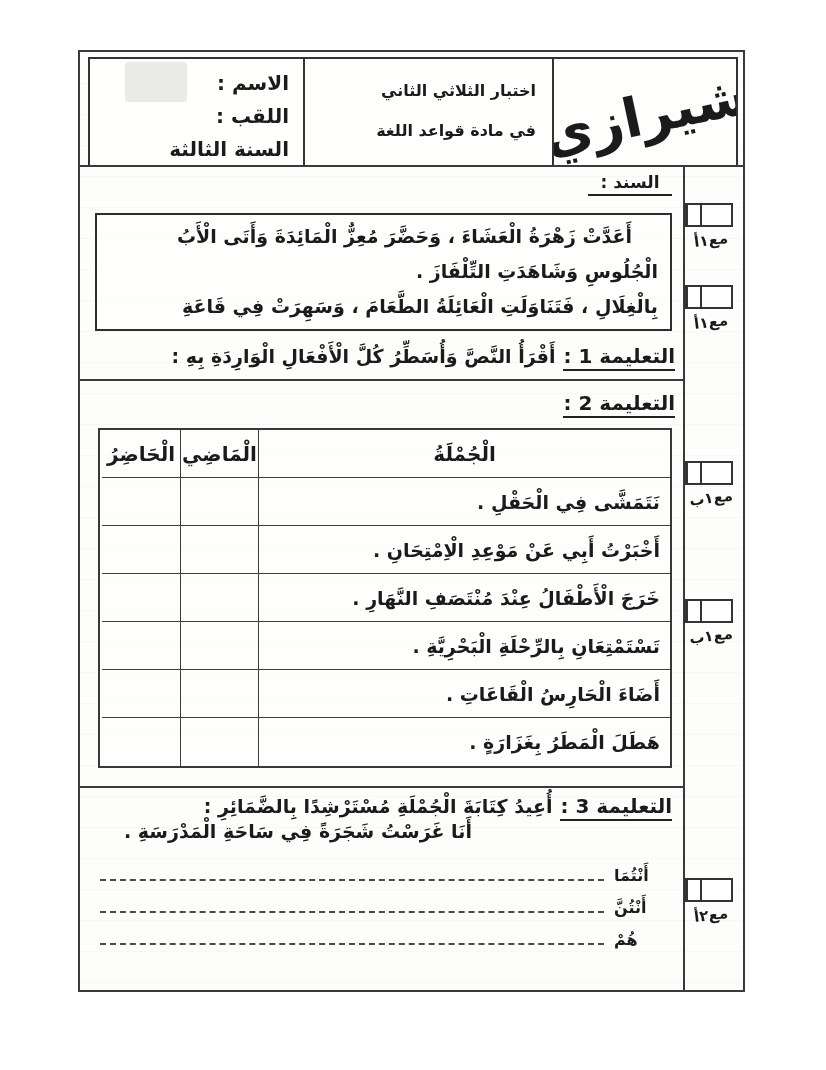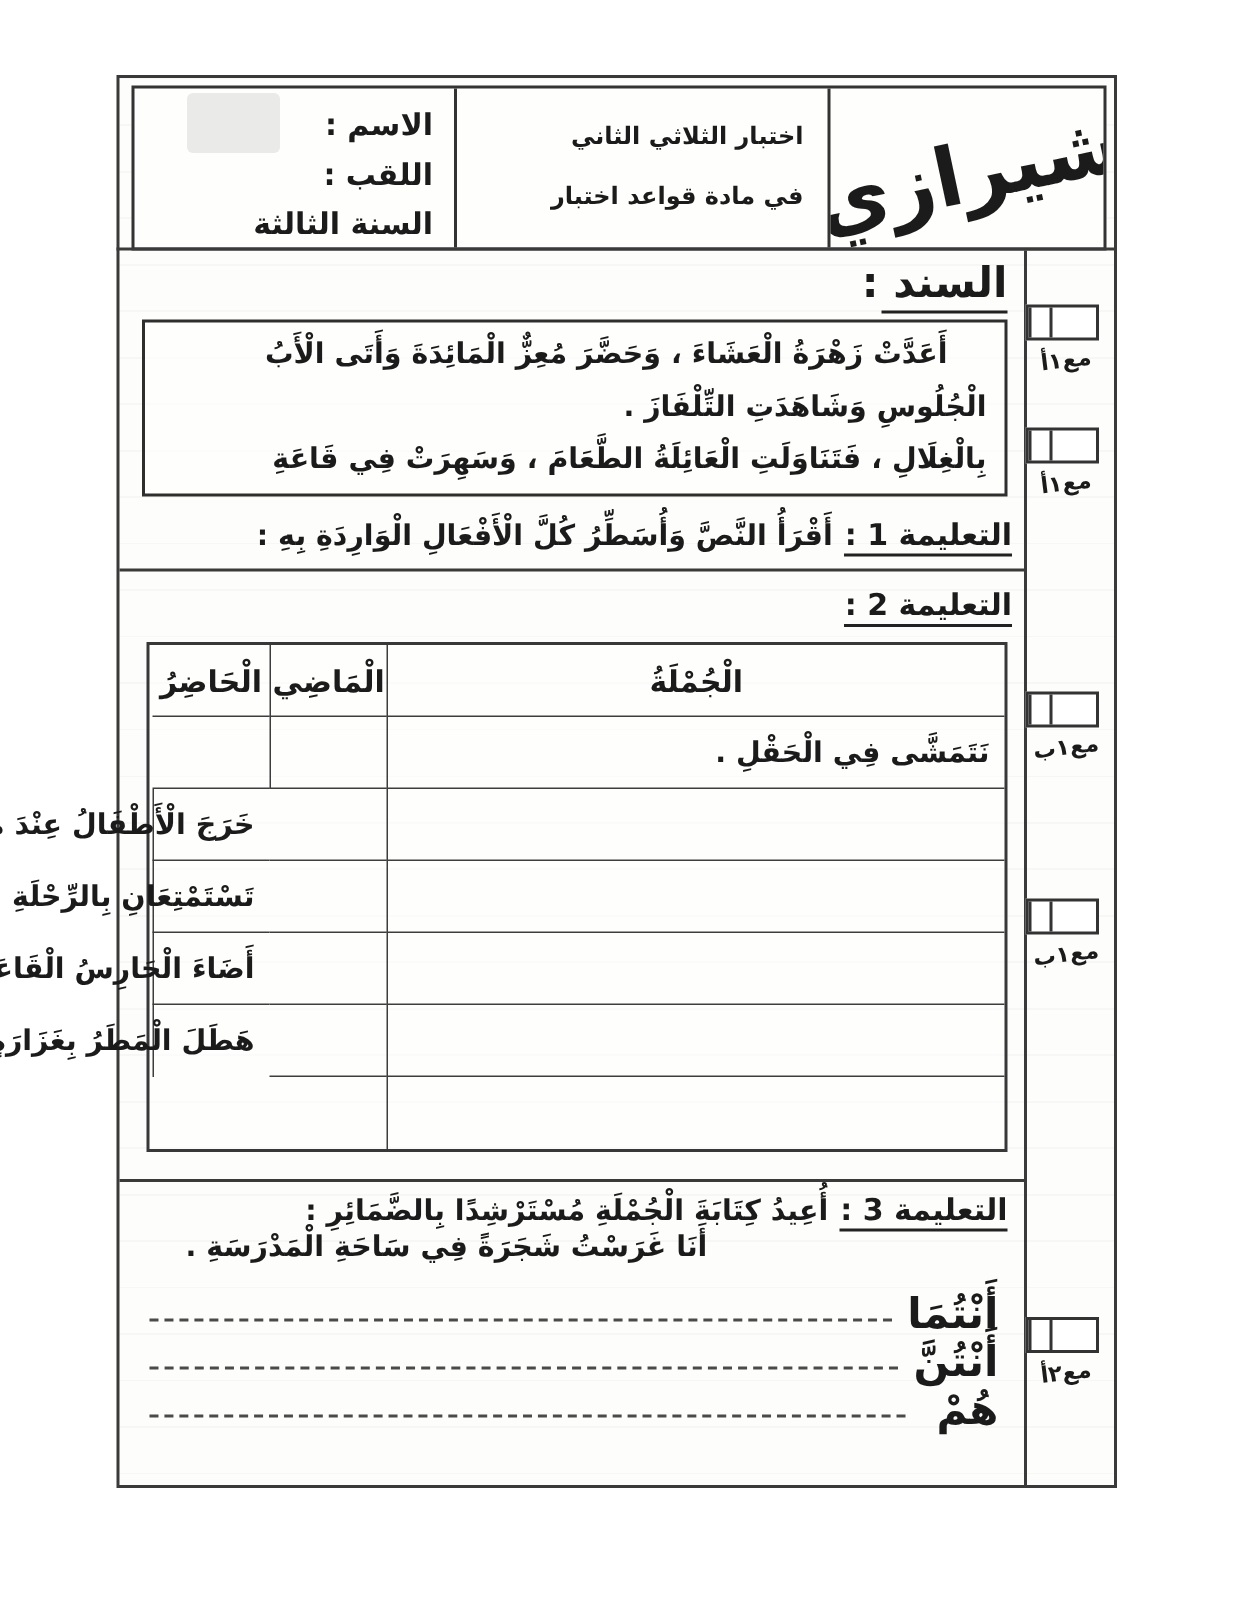--- a/index.html
+++ b/index.html
@@ -24,21 +24,21 @@
   .logo-text{font-size:54px;line-height:1;transform:rotate(-12deg) translateY(4px);letter-spacing:-2px;}
   .title-cell{width:249px;border-left:2px solid #333;padding:12px 16px 0 6px;box-sizing:border-box;}
   .title-line{font-size:16px;line-height:40px;white-space:nowrap;text-align:right;}
   .name-cell{flex:1;padding:8px 14px 4px 6px;box-sizing:border-box;}
   .name-line{font-size:20px;line-height:33px;text-align:right;white-space:nowrap;}
   .ghost{left:125px;top:62px;width:62px;height:40px;background:rgba(175,175,175,0.25);border-radius:4px;}
   
   .hline{border-top:2px solid #3a3a3a;height:0;}
   .vline{border-right:2px solid #3a3a3a;width:0;}
   
-  .sanad-title{left:588px;top:172px;width:84px;font-size:28px;text-align:center;border-bottom:2.5px solid #222;padding-bottom:2px;white-space:nowrap;}
+  .sanad-title{left:588px;top:172px;width:84px;font-size:17px;text-align:center;border-bottom:2.5px solid #222;padding-bottom:2px;white-space:nowrap;}
   .passage-box{
     left:95px;top:213px;width:577px;height:118px;border:2px solid #2e2e2e;
     box-sizing:border-box;padding:4px 12px 0 6px;background:rgba(255,255,255,0.6);
   }
   .passage-line{font-size:19px;line-height:35px;white-space:nowrap;text-align:right;}
   .indent{padding-right:26px;}
   
   .inst{display:flex;gap:8px;align-items:baseline;font-size:19px;white-space:nowrap;}
   .inst-label{font-size:20px;border-bottom:2.5px solid #222;padding-bottom:1px;}
   .inst1{left:95px;top:344px;width:580px;}
@@ -54,21 +54,21 @@
   }
   .cell{box-sizing:border-box;display:flex;align-items:center;border-bottom:1.8px solid #3d3d3d;}
   .c-sent{border-left:1.8px solid #3d3d3d;justify-content:flex-start;padding:0 10px 0 4px;font-size:19px;white-space:nowrap;}
   .c-past{border-left:1.8px solid #3d3d3d;justify-content:center;}
   .c-pres{justify-content:center;}
   .th{font-size:20px;justify-content:center;padding:0;}
   .row-last{border-bottom:none;}
   
   .example{left:124px;top:820px;width:560px;font-size:19px;white-space:nowrap;text-align:left;padding-right:2px;}
   .pron-row{display:flex;align-items:flex-end;gap:10px;left:100px;width:566px;height:30px;}
-  .pron{font-size:28px;line-height:24px;white-space:nowrap;min-width:52px;text-align:right;}
+  .pron{font-size:16px;line-height:24px;white-space:nowrap;min-width:52px;text-align:left;}
   .dash{flex:1;border-bottom:2.5px dashed #4a4a4a;margin-bottom:7px;}
   .pr1{top:858px;} .pr2{top:890px;} .pr3{top:922px;}
   
   .mdiv{left:683px;top:167px;height:823px;}
   .hdrline{left:78px;top:165px;width:667px;}
   .gstrip{
     width:49px;height:24px;border:2px solid #333;box-sizing:border-box;display:flex;background:#fff;
   }
   .gc{box-sizing:border-box;height:100%;}
   .gc1{width:14px;border-left:2px solid #333;}
@@ -86,21 +86,21 @@
 <div class="page">
 
   <div class="abs frame"></div>
 
   <div class="abs header-box">
     <div class="logo-cell">
       <div class="logo-text">شيرازي</div>
     </div>
     <div class="title-cell">
       <div class="title-line">اختبار الثلاثي الثاني</div>
-      <div class="title-line">في مادة قواعد اختبار</div>
+      <div class="title-line">في مادة قواعد اللغة</div>
     </div>
     <div class="name-cell">
       <div class="name-line">الاسم :</div>
       <div class="name-line">اللقب :</div>
       <div class="name-line">السنة الثالثة</div>
     </div>
   </div>
   <div class="abs ghost"></div>
 
   <div class="abs hline hdrline"></div>
@@ -125,20 +125,21 @@
 
   <div class="abs vtable">
     <div class="cell th c-sent" style="justify-content:center;">الْجُمْلَةُ</div>
     <div class="cell th c-past">الْمَاضِي</div>
     <div class="cell th c-pres">الْحَاضِرُ</div>
 
     <div class="cell c-sent">نَتَمَشَّى فِي الْحَقْلِ .</div>
     <div class="cell c-past"></div>
     <div class="cell c-pres"></div>
 
+    <div class="cell c-sent">أَخْبَرْتُ أَبِي عَنْ مَوْعِدِ الْاِمْتِحَانِ .</div>
     <div class="cell c-past"></div>
     <div class="cell c-pres"></div>
 
     <div class="cell c-sent">خَرَجَ الْأَطْفَالُ عِنْدَ مُنْتَصَفِ النَّهَارِ .</div>
     <div class="cell c-past"></div>
     <div class="cell c-pres"></div>
 
     <div class="cell c-sent">تَسْتَمْتِعَانِ بِالرِّحْلَةِ الْبَحْرِيَّةِ .</div>
     <div class="cell c-past"></div>
     <div class="cell c-pres"></div>

